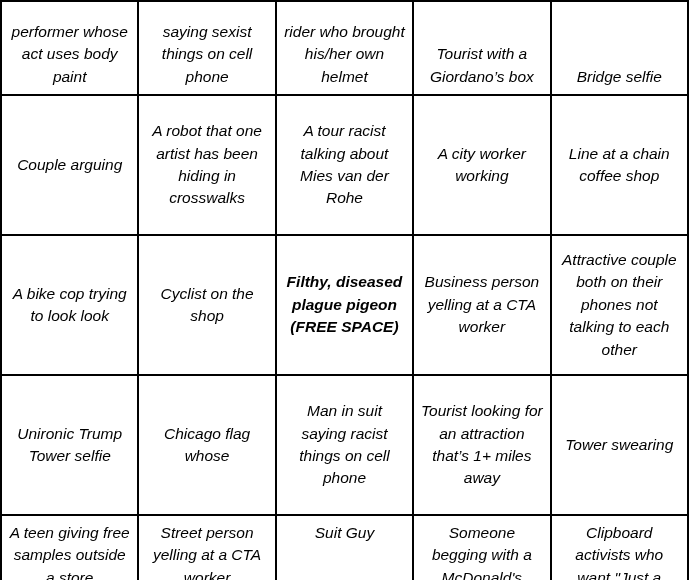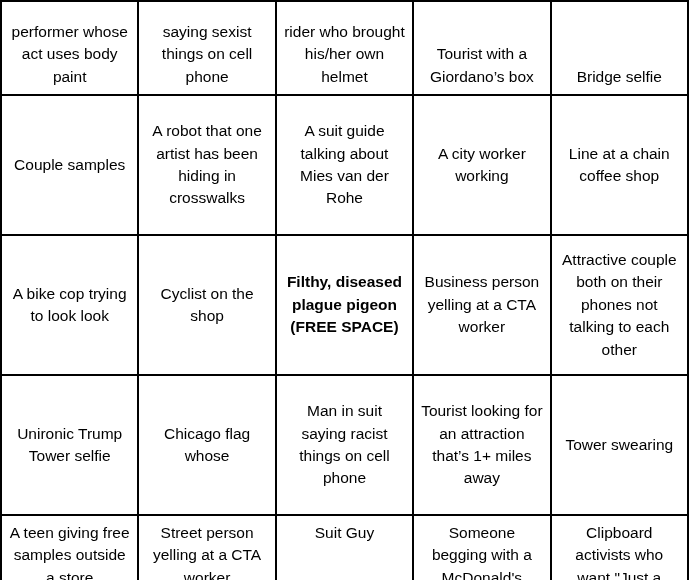--- a/index.html
+++ b/index.html
@@ -39,20 +39,21 @@
     height: 76px;
     vertical-align: top;
     padding-top: 6px;
   }
   td.free-space {
     font-weight: bold;
     border-radius: 12px;
   }
   .cell-text {
     display: block;
+    font-style: italic;
   }
 </style>
 </head>
 <body>
 
 <table class="bingo-card">
   <tbody>
     <tr class="row-partial-top">
       <td>
           <span class="cell-text">performer whose act uses body paint</span>
@@ -65,27 +66,27 @@
         </td>
       <td>
           <span class="cell-text">Tourist with a Giordano’s box</span>
         </td>
       <td>
           <span class="cell-text">Bridge selfie</span>
         </td>
     </tr>
     <tr class="row-normal">
       <td>
-          <span class="cell-text">Couple samples</span>
+          <span class="cell-text">Couple arguing</span>
         </td>
       <td>
           <span class="cell-text">A robot that one artist has been hiding in crosswalks</span>
         </td>
       <td>
-          <span class="cell-text">A suit guide talking about Mies van der Rohe</span>
+          <span class="cell-text">A tour racist talking about Mies van der Rohe</span>
         </td>
       <td>
           <span class="cell-text">A city worker working</span>
         </td>
       <td>
           <span class="cell-text">Line at a chain coffee shop</span>
         </td>
     </tr>
     <tr class="row-normal">
       <td>

